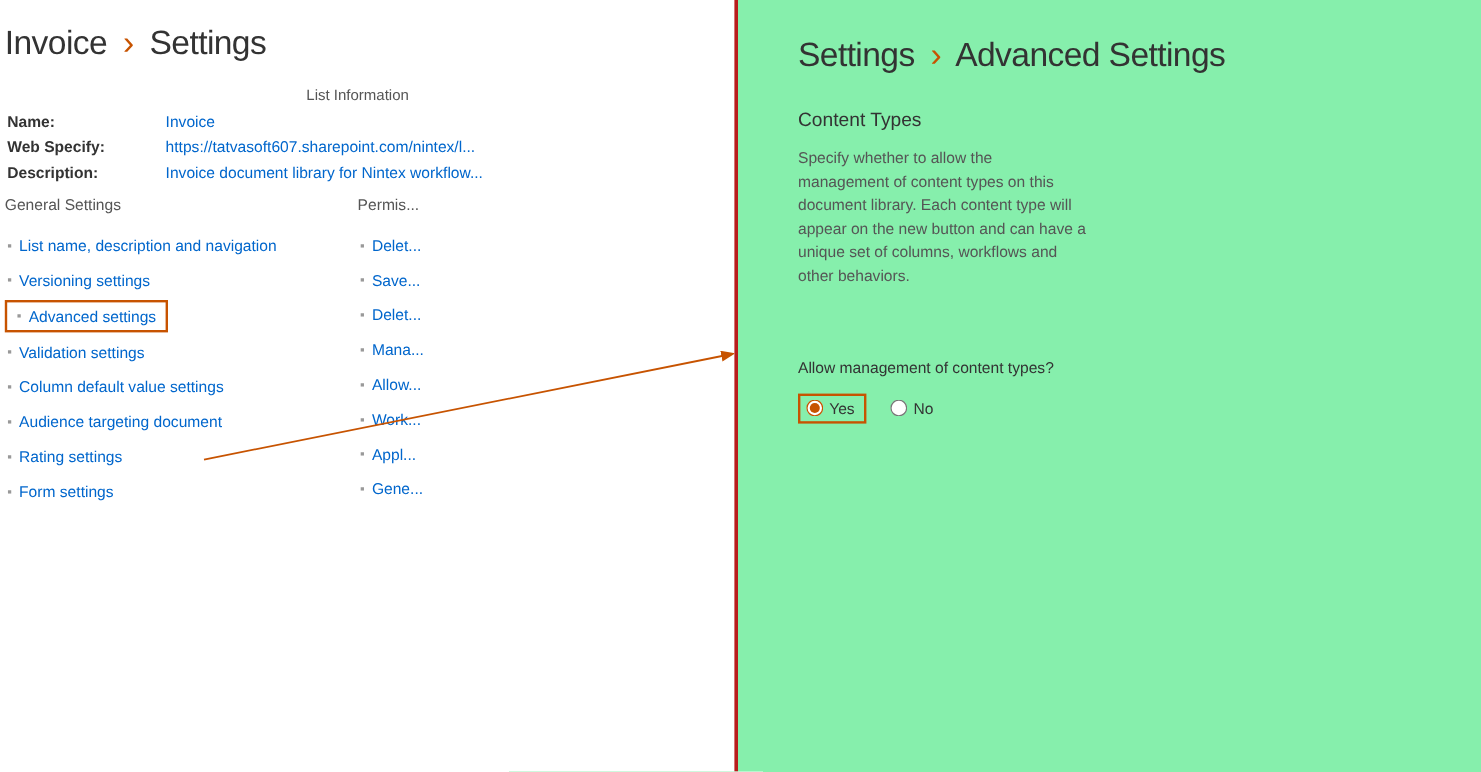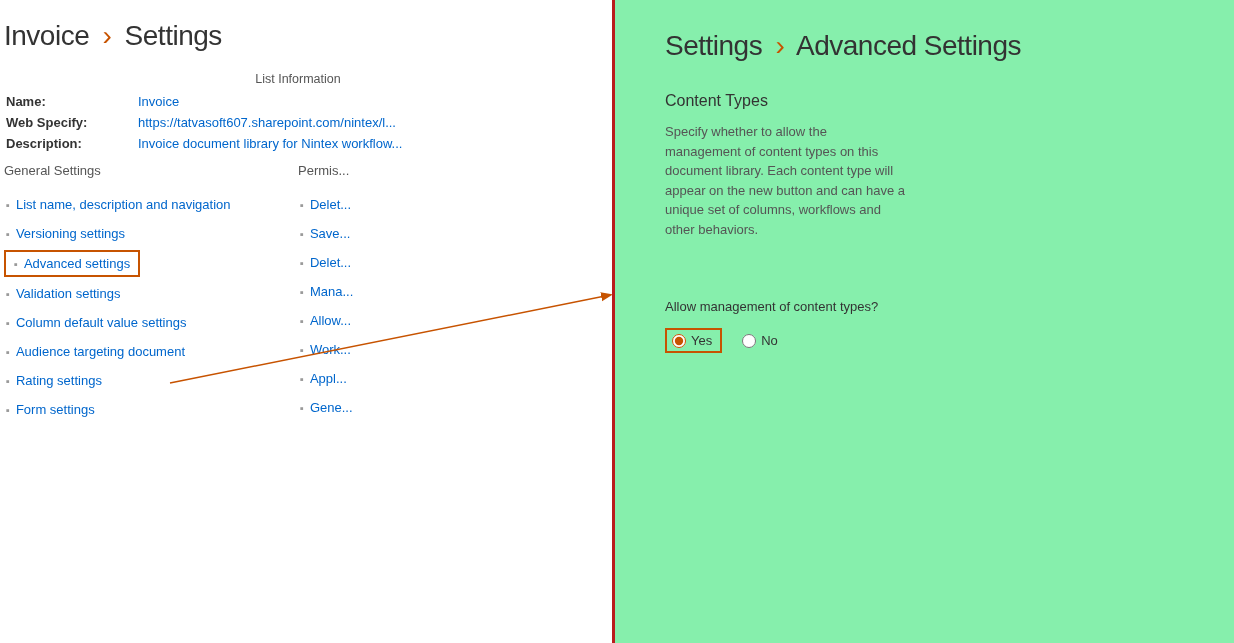--- a/index.html
+++ b/index.html
@@ -181,21 +181,20 @@
     }
 
     .radio-group {
       display: flex;
       gap: 20px;
       align-items: center;
     }
 
     .radio-option {
       display: flex;
-      align-items: center;
       gap: 5px;
       font-size: 13px;
       color: #333;
     }
 
     .radio-option input[type="radio"] {
       accent-color: #c75300;
       width: 14px;
       height: 14px;
     }

